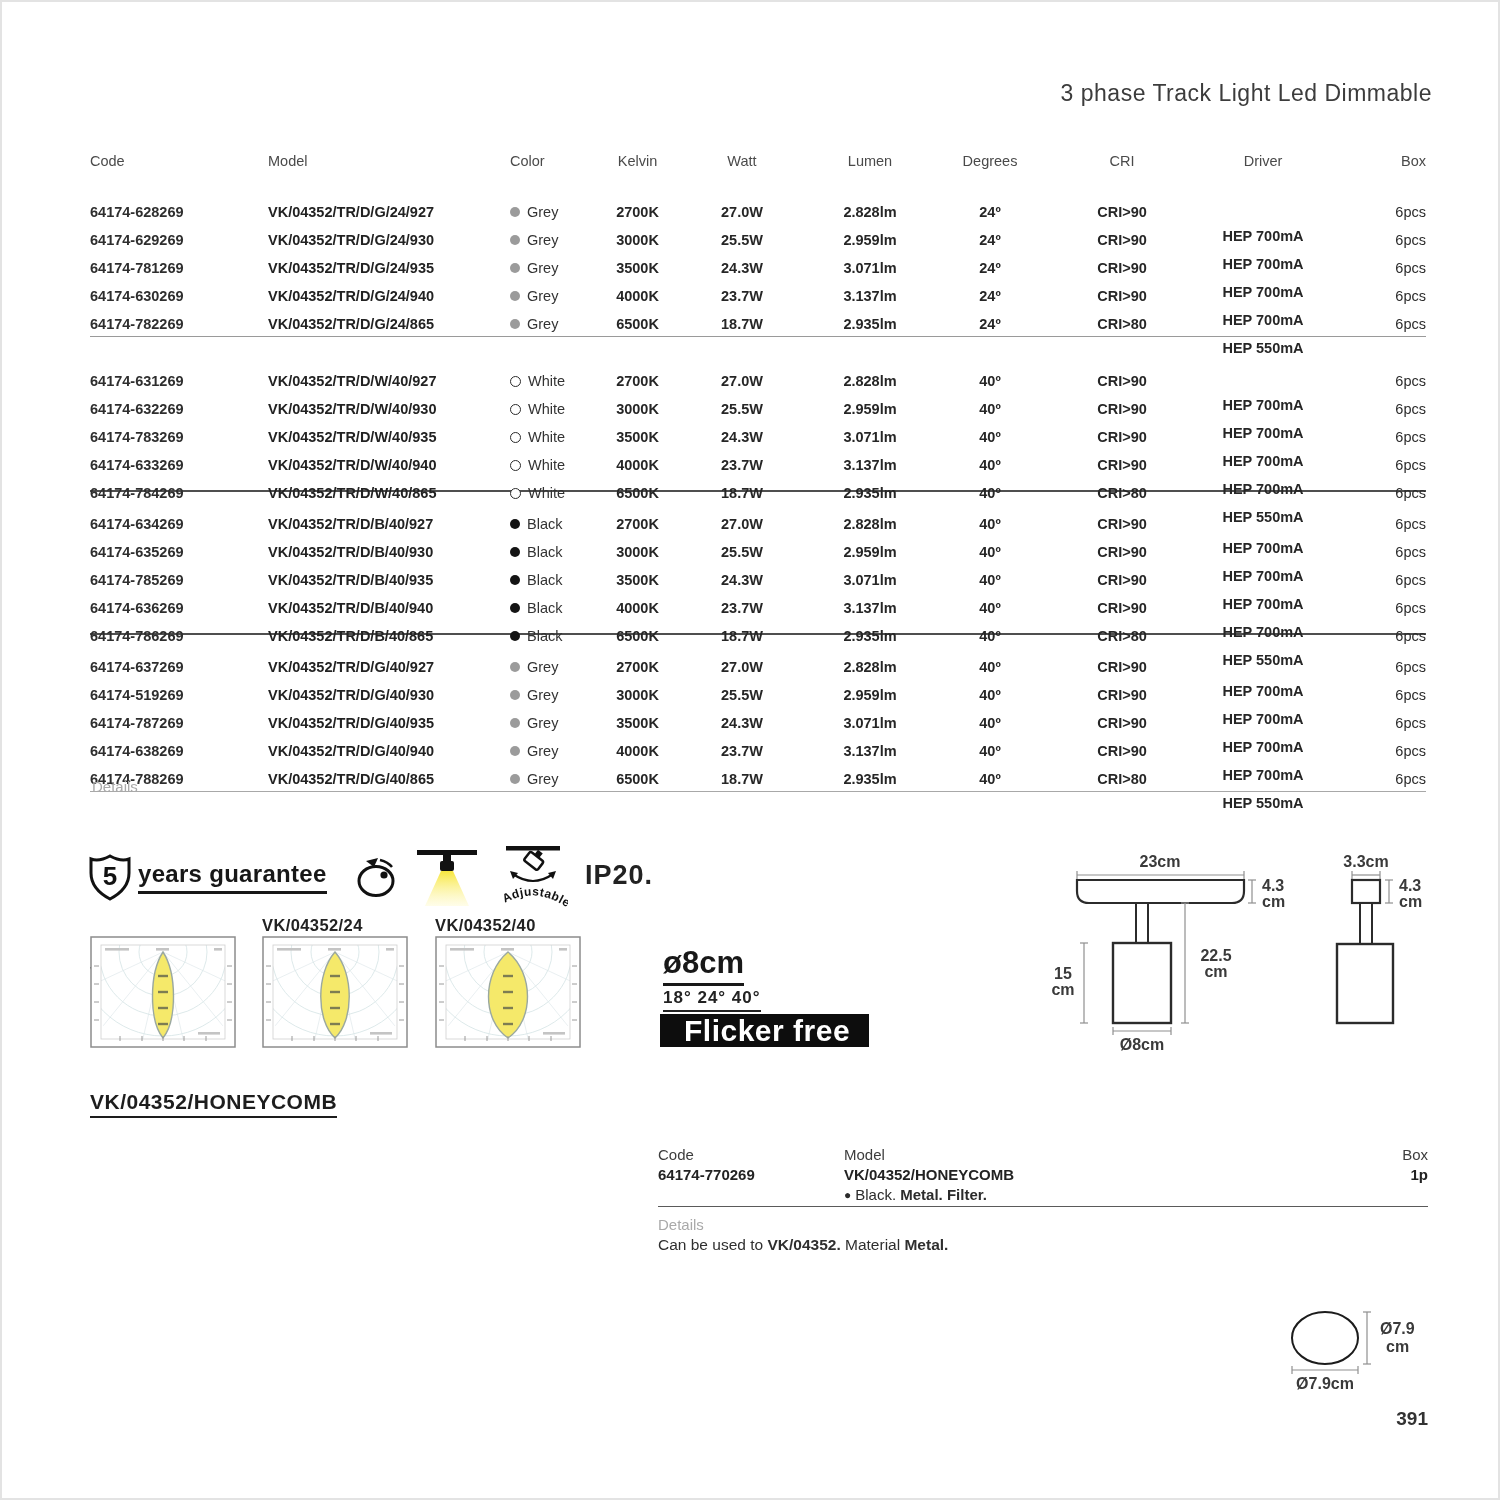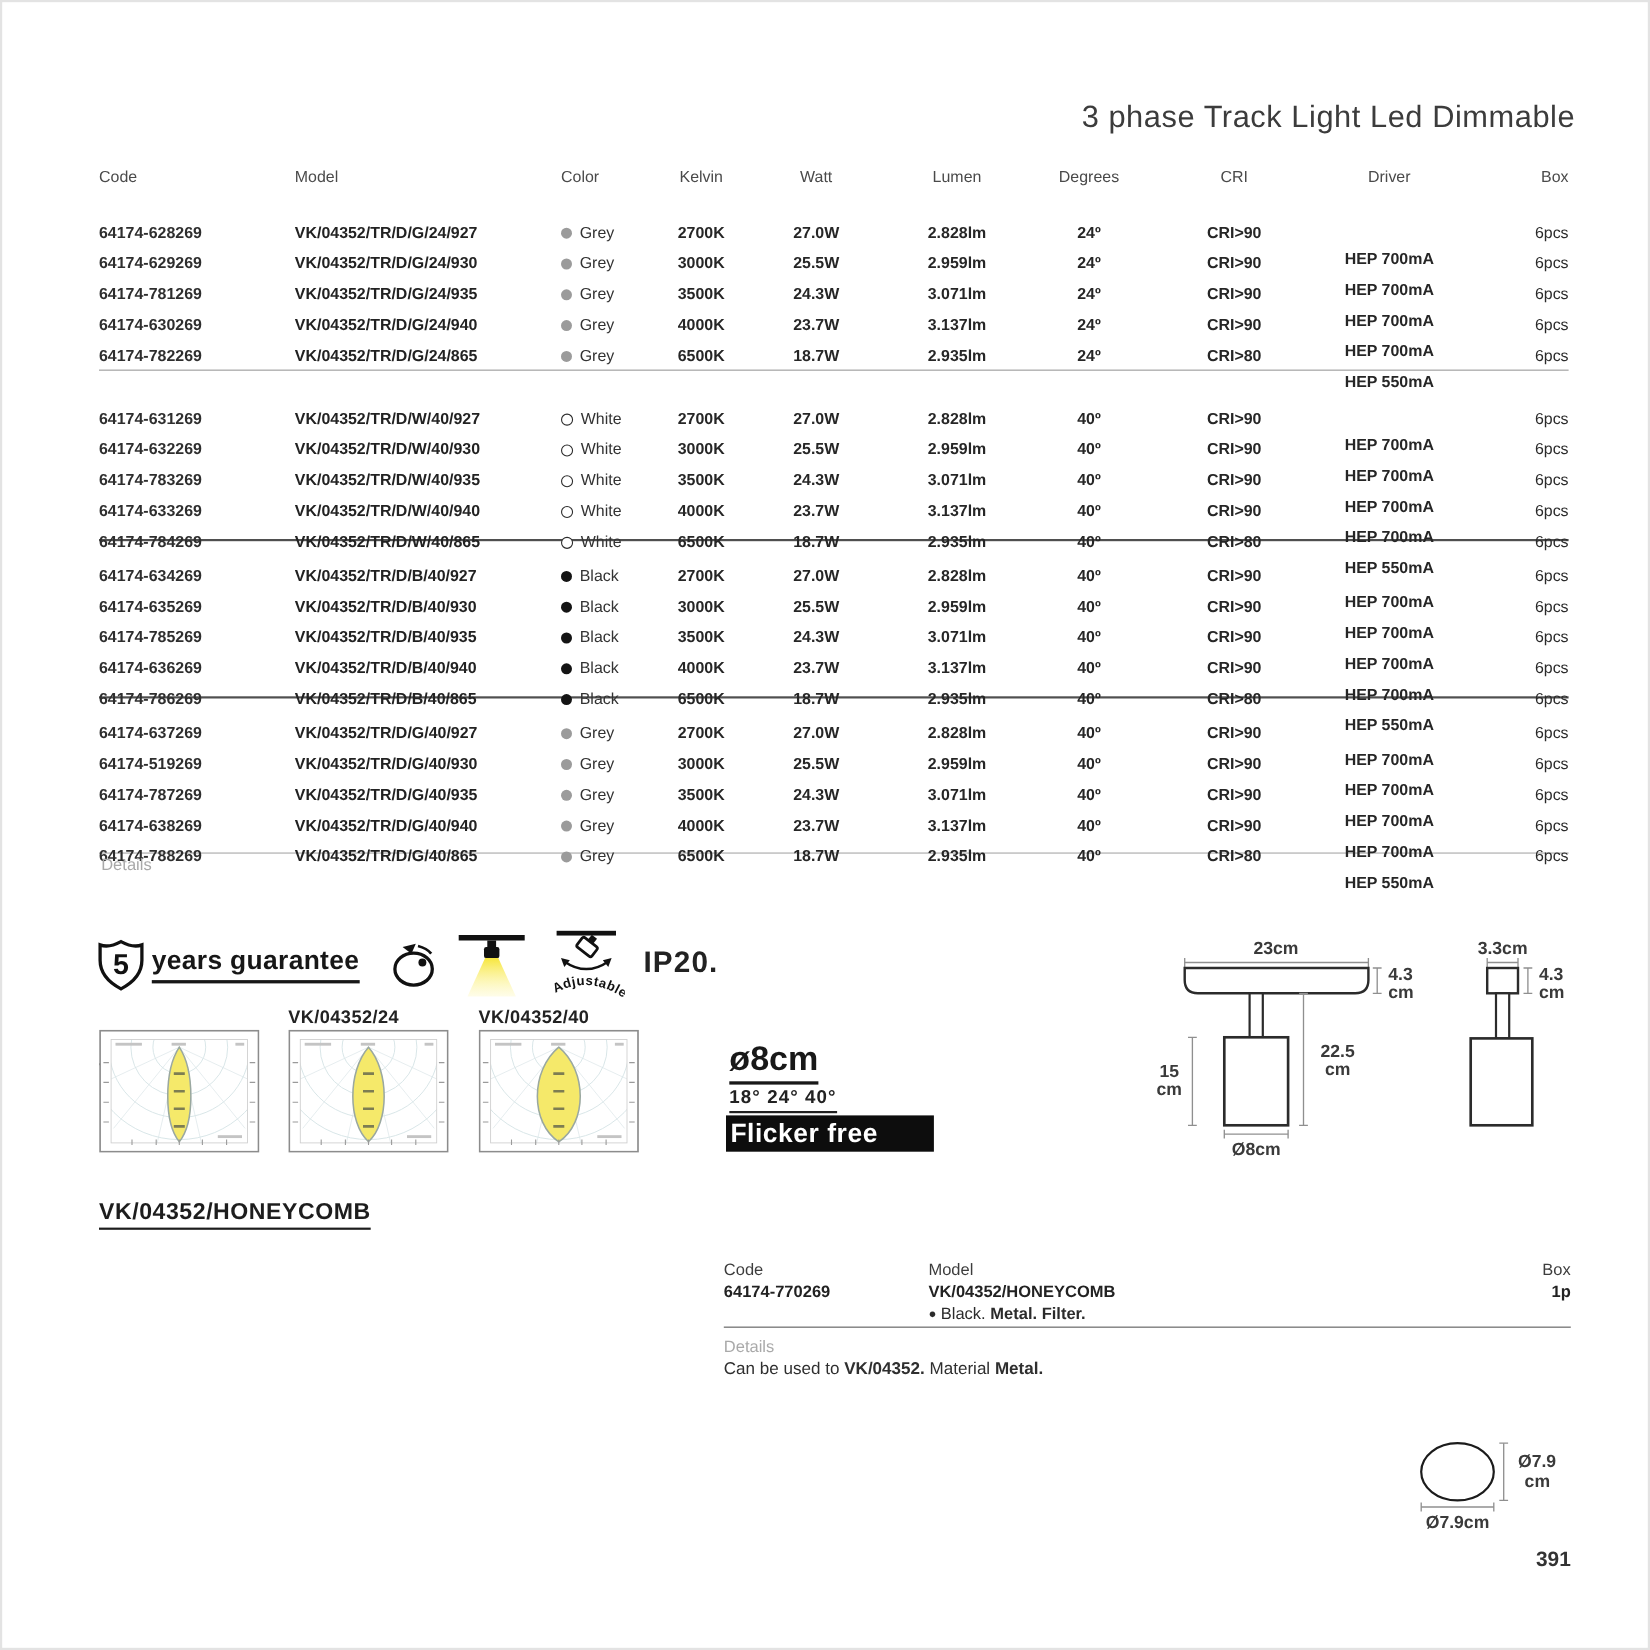--- a/index.html
+++ b/index.html
@@ -1,19 +1,19 @@
 <!DOCTYPE html>
 <html><head>
 <meta charset="utf-8">
 <style>
   html,body{margin:0;padding:0;background:#fff;}
   .page{position:relative;width:1500px;height:1500px;background:#fff;overflow:hidden;
         font-family:"Liberation Sans",sans-serif;color:#2b2b2b;outline:2px solid #e3e3e3;outline-offset:-2px;}
   
-  .title{position:absolute;top:90px;right:68px;font-size:28px;font-weight:400;color:#3c3c3c;letter-spacing:.5px;}
+  .title{position:absolute;top:80px;right:68px;font-size:23px;font-weight:400;color:#3c3c3c;letter-spacing:.5px;}
   
   .spec-table{position:absolute;left:90px;top:150px;width:1336px;}
   .t-row,.t-header{display:grid;grid-template-columns:178px 242px 90px 75px 134px 122px 118px 146px 136px 95px;align-items:center;}
   .t-header{height:22px;font-size:14.5px;color:#4a4a4a;}
   .t-header>div{white-space:nowrap;}
   .t-row{height:28px;font-size:14.5px;white-space:nowrap;}
   .hc,.cc{text-align:center;}
   .hr{text-align:right;}
   .c-code{font-weight:600;color:#2e2e2e;}
   .c-model{font-weight:700;color:#222;}
@@ -23,39 +23,39 @@
   .c-driver{font-weight:600;margin-top:48px;}
   .c-box{font-weight:500;text-align:right;}
   .dot{width:10px;height:10px;border-radius:50%;display:inline-block;margin-right:7px;flex:none;}
   .dot-grey{background:#9b9b9b;}
   .dot-white{background:#fff;border:1.6px solid #2b2b2b;width:9px;height:9px;}
   .dot-black{background:#141414;}
   .t-groups{margin-top:8px;}
   .t-group.g1{padding-bottom:16px;border-bottom:1px solid #9a9a9a;margin-bottom:12px;}
   .t-group.g2{border-bottom:2px solid #4f4f4f;padding-bottom:1px;}
   .t-group.g3{border-bottom:2px solid #4f4f4f;padding-bottom:1px;}
-  .t-group.g4{padding-bottom:0;border-bottom:1px solid #a8a8a8;}
+  .t-group.g4{padding-bottom:16px;border-bottom:1px solid #a8a8a8;}
   
   .details{position:absolute;left:92px;top:778px;width:1100px;}
   .details .d-label{font-size:15px;color:#a9a9a9;margin-bottom:4px;}
   .details .d-line{font-size:15.5px;color:#2f2f2f;line-height:21px;}
   .seg-b{font-weight:700;}
   .seg-accent{color:#d4562a;font-weight:700;}
   
   .feat{position:absolute;}
   .guarantee-label{font-size:24px;font-weight:700;color:#171717;border-bottom:3px solid #171717;padding-bottom:3px;letter-spacing:.3px;}
   .ip{font-size:27px;font-weight:600;color:#222;letter-spacing:1px;}
   
   .photo-label{position:absolute;font-size:16.5px;font-weight:700;color:#222;letter-spacing:.4px;}
   .photo-box{position:absolute;width:146px;height:112px;}
   
   .beam-d{position:absolute;left:663px;top:945px;font-size:31px;font-weight:700;color:#181818;border-bottom:3px solid #181818;padding-bottom:2px;}
   .beam-a{position:absolute;left:663px;top:988px;font-size:17px;font-weight:600;color:#222;border-bottom:2px solid #222;padding-bottom:2px;letter-spacing:1px;}
   .beam-f{position:absolute;left:660px;top:1014px;width:185px;height:33px;background:#0d0d0d;color:#fff;
-          font-size:24px;font-weight:600;line-height:33px;padding-left:4px;letter-spacing:.5px;}
+          font-size:30px;font-weight:600;line-height:33px;padding-left:24px;letter-spacing:.5px;}
   
   .hc-heading{position:absolute;left:90px;top:1090px;font-size:21px;font-weight:700;color:#1d1d1d;
               border-bottom:2.5px solid #1d1d1d;padding-bottom:2px;letter-spacing:.5px;}
   .hc-box{position:absolute;left:90px;top:1122px;width:520px;height:268px;border:2px solid #2f2f2f;background:#fff;}
   .hc-disc{position:absolute;left:142px;top:52px;width:196px;height:153px;border-radius:50%;
            background-color:#6f6a60;
            background-image:radial-gradient(circle,#efece4 0 1.8px,#8d897e 2.6px,transparent 3px),
                             radial-gradient(circle,#efece4 0 1.8px,#8d897e 2.6px,transparent 3px);
            background-size:10px 9px;background-position:0 0,5px 4.5px;
            box-shadow:inset -9px -14px 22px rgba(40,35,25,.55),inset 8px 10px 16px rgba(255,255,255,.45);

